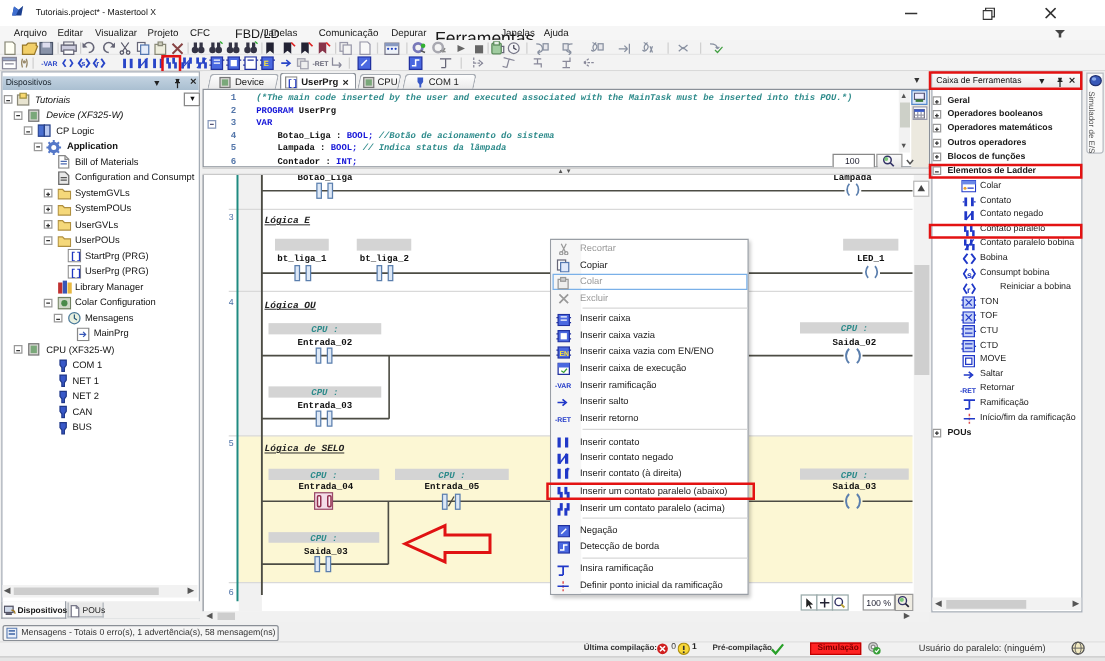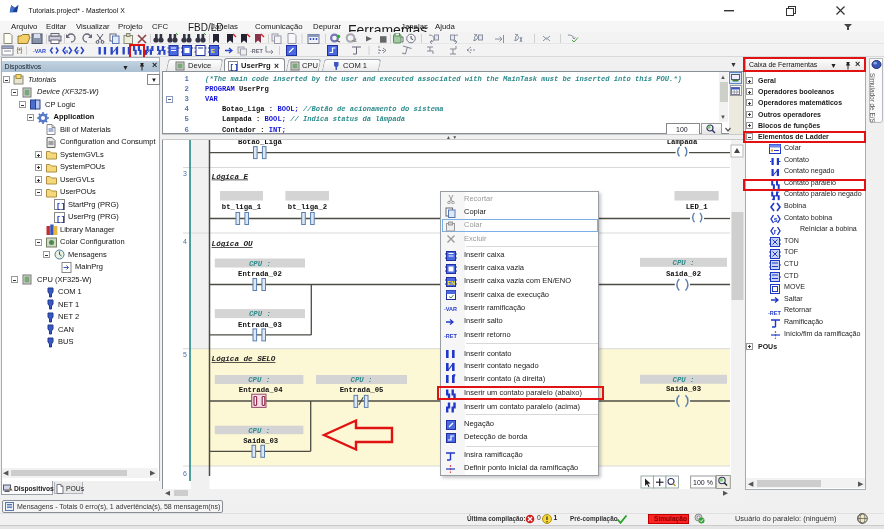--- a/index.html
+++ b/index.html
@@ -844,30 +844,30 @@
 <span class="t rp" style="left:784px;top:179.8px">Contato paralelo</span>
 <svg class="b" style="left:770px;top:191.4px" width="11" height="10">
           <g fill="#2038c8">
             <rect x="1.2" y="0.5" width="2" height="5"></rect>
             <rect x="6" y="0.5" width="2" height="5"></rect>
             <rect x="2.9" y="4.2" width="2" height="5"></rect>
             <rect x="7.7" y="4.2" width="2" height="5"></rect>
           </g>
           <line x1="2" y1="9" x2="9" y2="0.5" stroke="#2038c8"></line>
         </svg>
-<span class="t rp" style="left:784px;top:191.4px">Contato paralelo negado</span>
+<span class="t rp" style="left:784px;top:191.4px">Contato paralelo bobina</span>
 <svg class="b" style="left:770px;top:202.4px" width="11" height="10">
           <path d="M4 1 L1 5 L4 9 M7 1 L10 5 L7 9" fill="none" stroke="#2038c8" stroke-width="1.6"></path>
         </svg>
 <span class="t rp" style="left:784px;top:203px">Bobina</span>
 <svg class="b" style="left:770px;top:214px" width="11" height="10">
           <path d="M3.5 1 L1 5 L3.5 9 M7.5 1 L10 5 L7.5 9" fill="none" stroke="#2038c8" stroke-width="1.4"></path>
           <text x="3.7" y="8" font-size="7" font-weight="bold" fill="#2038c8">s</text>
         </svg>
-<span class="t rp" style="left:784px;top:214.6px">Contato bobina</span>
+<span class="t rp" style="left:784px;top:214.6px">Consumpt bobina</span>
 <svg class="b" style="left:770px;top:225.6px" width="11" height="10">
           <path d="M3.5 1 L1 5 L3.5 9 M7.5 1 L10 5 L7.5 9" fill="none" stroke="#2038c8" stroke-width="1.4"></path>
           <text x="3.7" y="8" font-size="7" font-weight="bold" fill="#2038c8">r</text>
         </svg>
 <span class="t rp" style="left:800px;top:226.2px">Reiniciar a bobina</span>
 <svg class="b" style="left:769px;top:237.2px" width="12" height="10">
           <rect x="1.5" y="0.5" width="9" height="9" fill="#c8d4f8" stroke="#2038c8"></rect>
           <g stroke="#2038c8">
             <line x1="0" y1="3" x2="1.5" y2="3"></line>
             <line x1="0" y1="7" x2="1.5" y2="7"></line>

